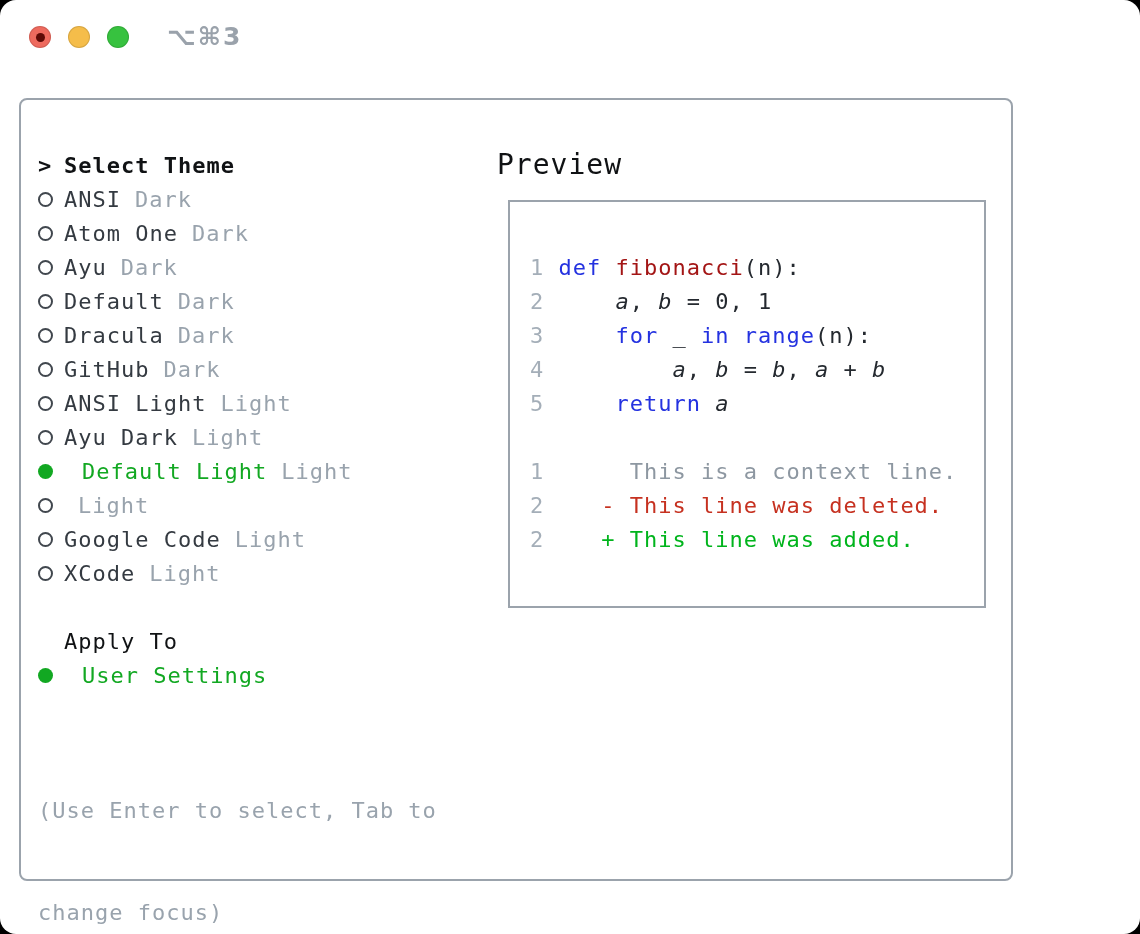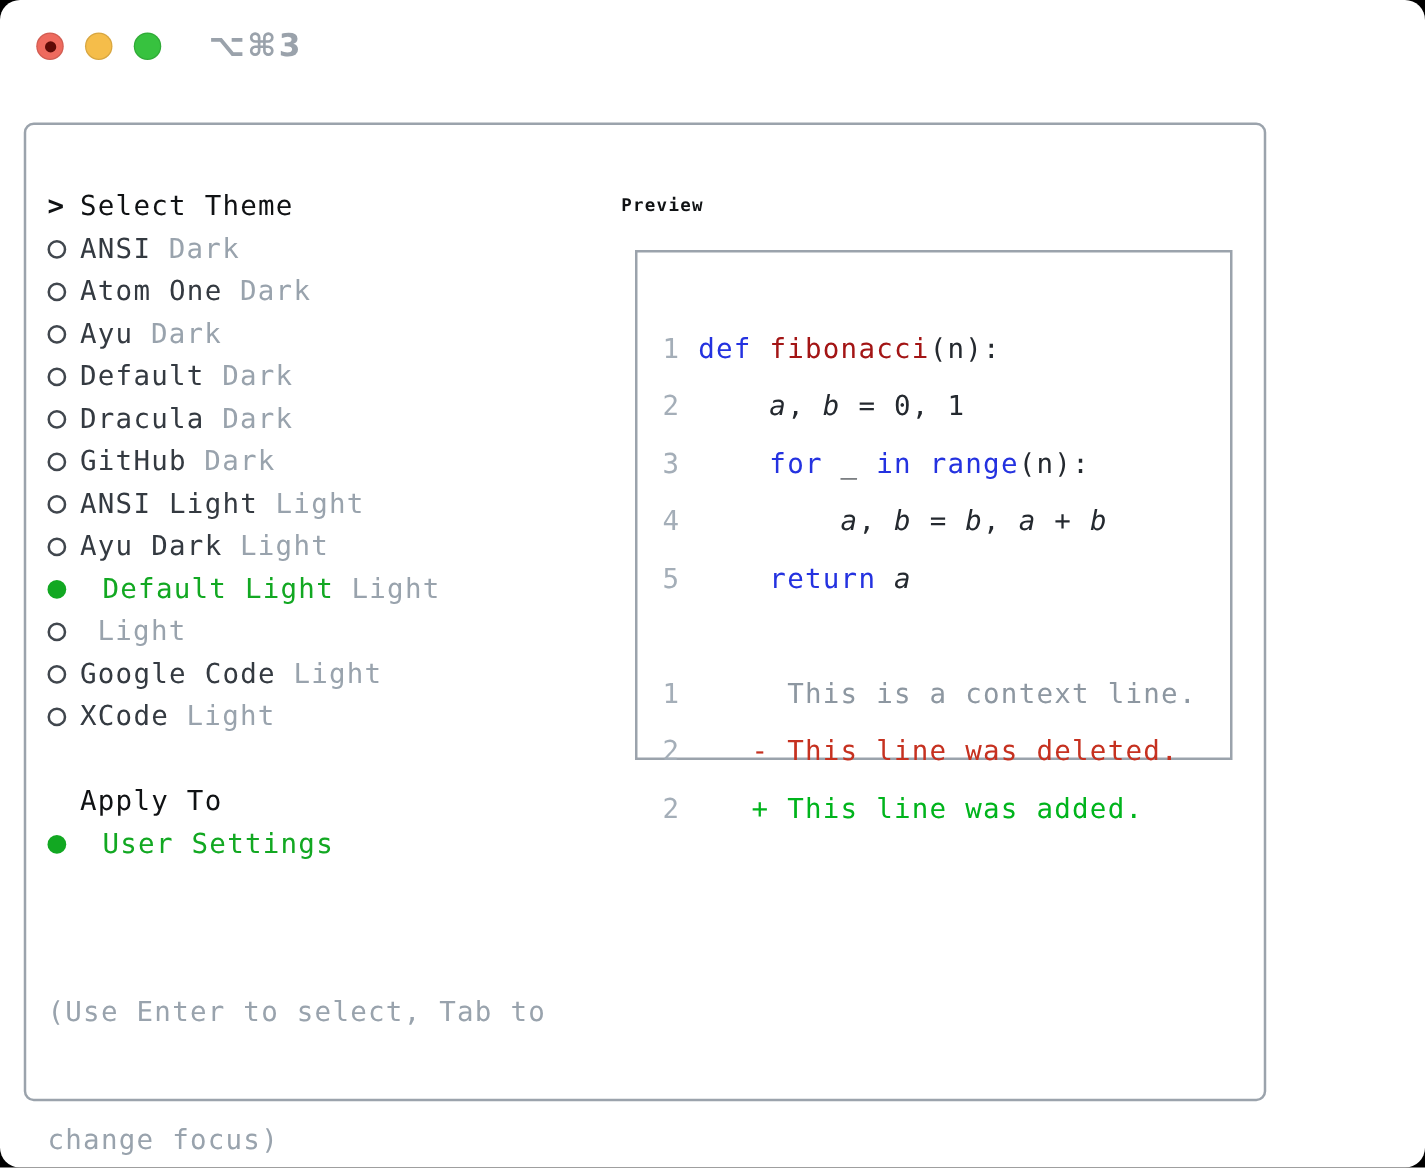--- a/index.html
+++ b/index.html
@@ -15,36 +15,36 @@
   .light .dot{width:9px;height:9px;border-radius:50%;background:var(--traffic-red-dot);}
   .title{position:absolute;left:167px;top:22px;font-family:"DejaVu Sans",sans-serif;font-weight:bold;font-size:25px;letter-spacing:2px;color:var(--title-gray);}
 
   
   .panel{position:absolute;left:19px;top:98px;width:990px;height:779px;border:2px solid var(--border-gray);border-radius:8px;background:#fff;}
 
   
   .menu{position:absolute;left:17px;top:48px;font-size:22px;letter-spacing:1px;}
   .row{display:flex;align-items:center;height:34px;}
   .chev{width:26px;font-weight:bold;color:var(--heading-text);flex:none;}
-  .h-label{font-weight:normal;color:var(--heading-text);white-space:pre;}
+  .h-label{font-weight:bold;color:var(--heading-text);white-space:pre;}
   .bullet{width:15px;height:15px;border-radius:50%;margin-right:11px;flex:none;box-sizing:border-box;}
   .bullet.off{border:2px solid #41474e;background:transparent;}
   .bullet.on{background:var(--selection-green);border:none;}
   .name{color:var(--item-text);white-space:pre;}
   .name.sel{color:var(--selection-green);margin-left:18px;}
   .variant{color:var(--muted-gray);margin-left:14px;white-space:pre;}
   .apply-header{padding-left:26px;color:var(--heading-text);white-space:pre;}
   .spacer{height:34px;}
   .hint{color:var(--muted-gray);line-height:34px;white-space:pre;}
 
   
-  .preview-label{position:absolute;left:476px;top:48px;height:34px;line-height:34px;font-size:14px;font-weight:bold;letter-spacing:1px;color:var(--heading-text);}
+  .preview-label{position:absolute;left:476px;top:48px;height:34px;line-height:34px;font-size:28px;font-weight:normal;letter-spacing:1px;color:var(--heading-text);}
   .preview-box{position:absolute;left:487px;top:100px;width:474px;height:404px;border:2px solid var(--border-gray);background:#fff;}
   #code-block{position:absolute;left:20px;top:49px;font-size:22px;letter-spacing:1px;line-height:34px;white-space:pre;}
-  .cline{height:34px;margin-top:12px;}
+  .cline{height:34px;}
   .tok-ln{color:var(--line-number);}
   .tok-kw{color:var(--keyword);}
   .tok-fn{color:var(--function);}
   .tok-plain{color:var(--code-text);}
   .tok-var{color:var(--code-text);font-style:italic;}
   .tok-ctx{color:var(--context);}
   .tok-del{color:var(--deleted);}
   .tok-add{color:var(--added);}
 </style>
 </head>

